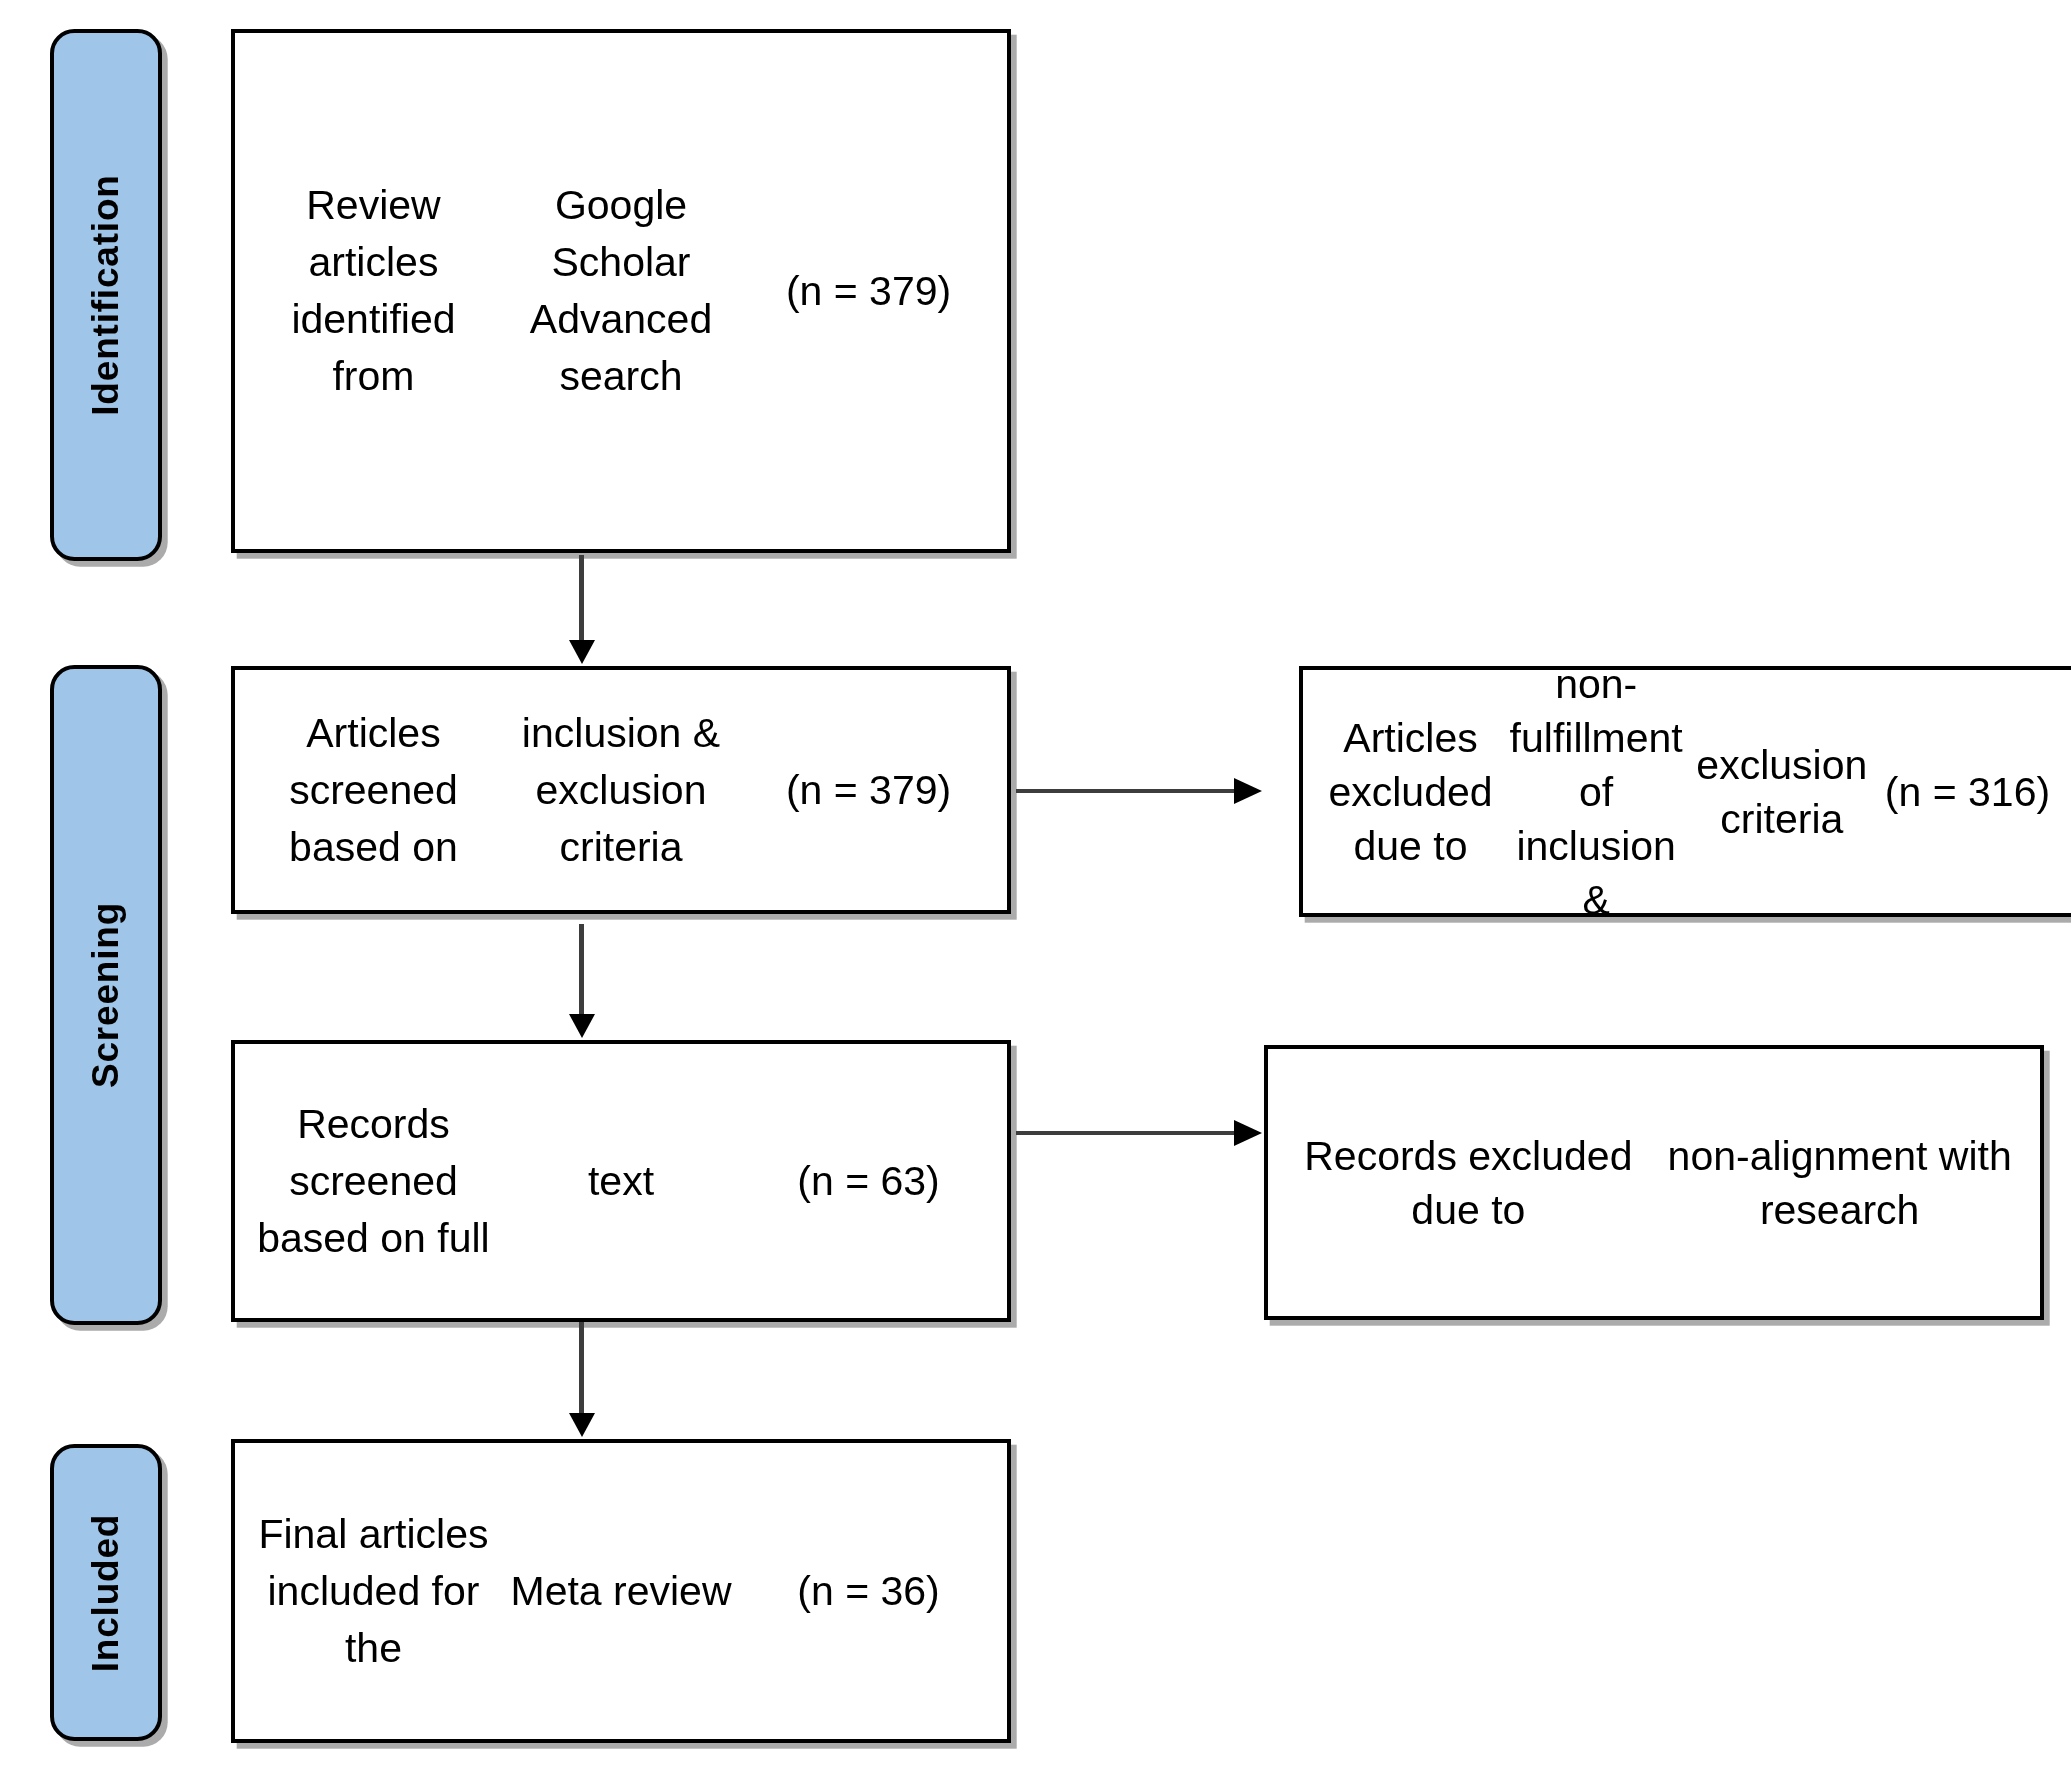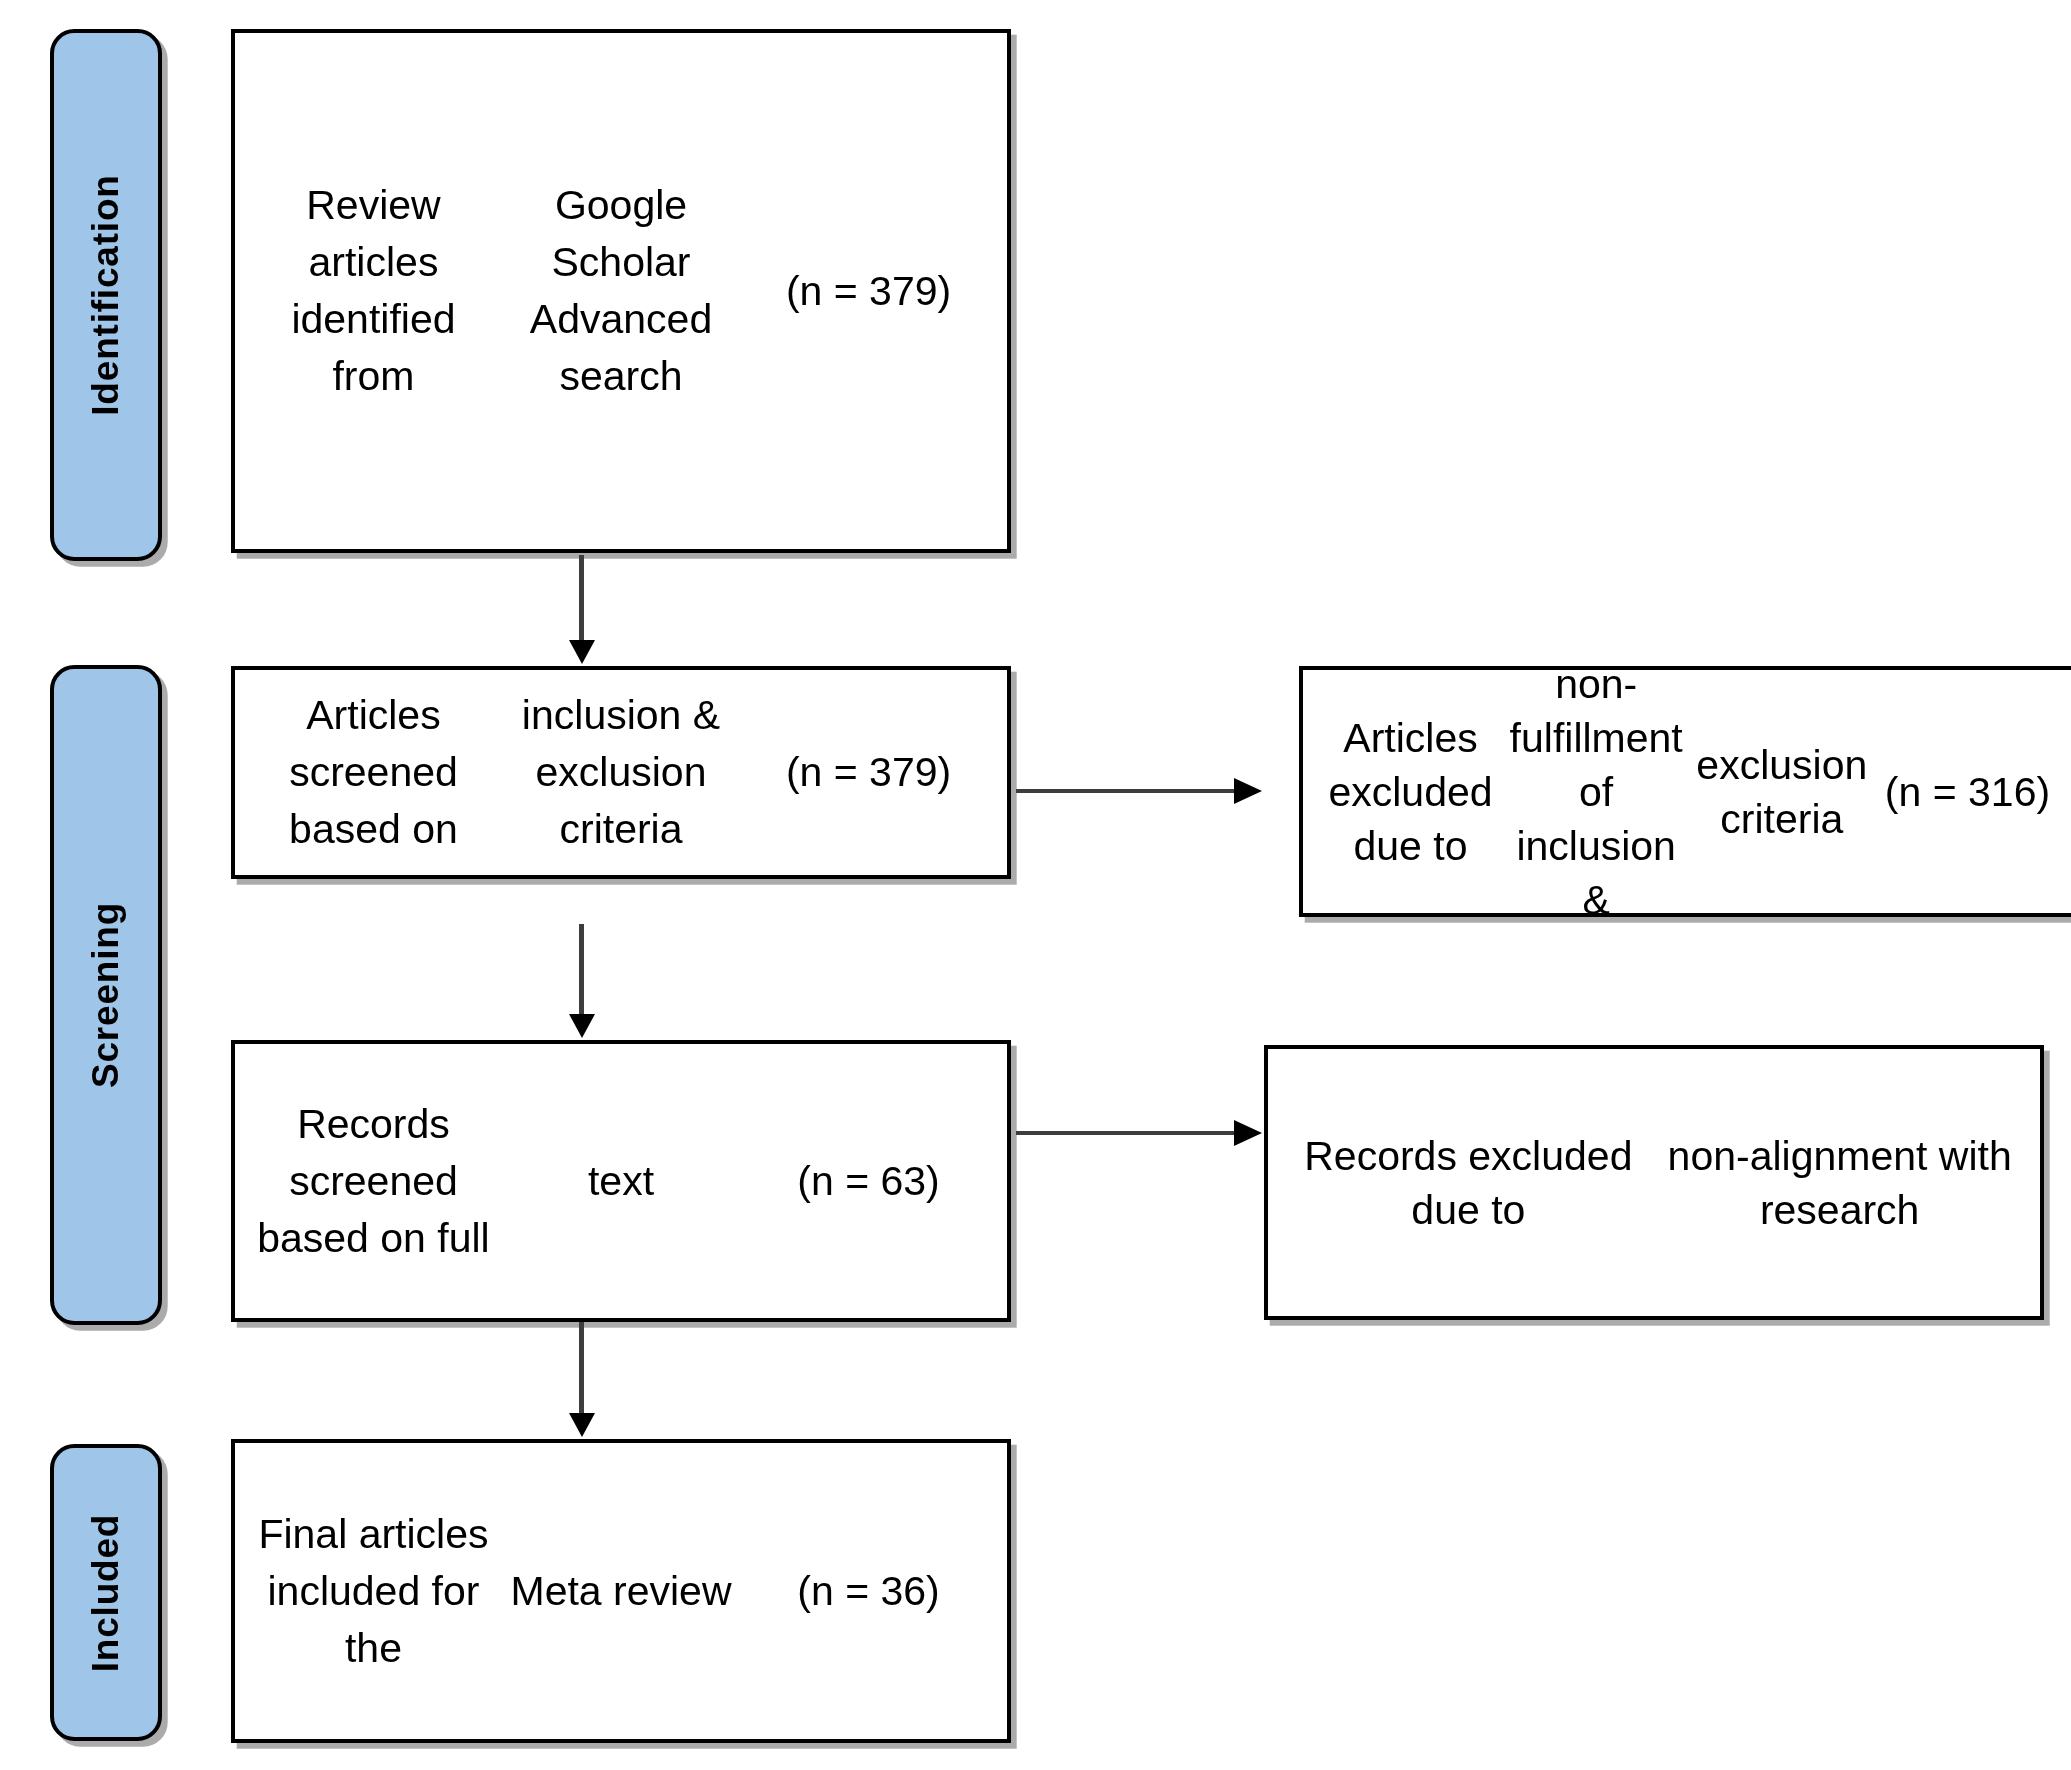--- a/index.html
+++ b/index.html
@@ -52,21 +52,21 @@
     align-items: center;
     justify-content: center;
     text-align: center;
     font-size: 41px;
     line-height: 57px;
     padding: 0 14.7px;
   }
   .flow-box .line { width: 100%; }
 
   #box-identified { left: 231px;  top: 29px;   width: 780px; height: 524px; }
-  #box-screened   { left: 231px;  top: 666px;  width: 780px; height: 213px; }
+  #box-screened   { left: 231px;  top: 666px;  width: 780px; height: 248px; }
   #box-fulltext   { left: 231px;  top: 1040px; width: 780px; height: 282px; }
   #box-included   { left: 231px;  top: 1439px; width: 780px; height: 304px; }
   #box-excluded1  { left: 1299px; top: 666px;  width: 780px; height: 251px; line-height: 54px; }
   #box-excluded2  { left: 1264px; top: 1045px; width: 780px; height: 275px; line-height: 54px; }
 
   
   .arrow-v { position: absolute; width: 28px; }
   .arrow-v .shaft {
     position: absolute;
     left: 11.4px;

